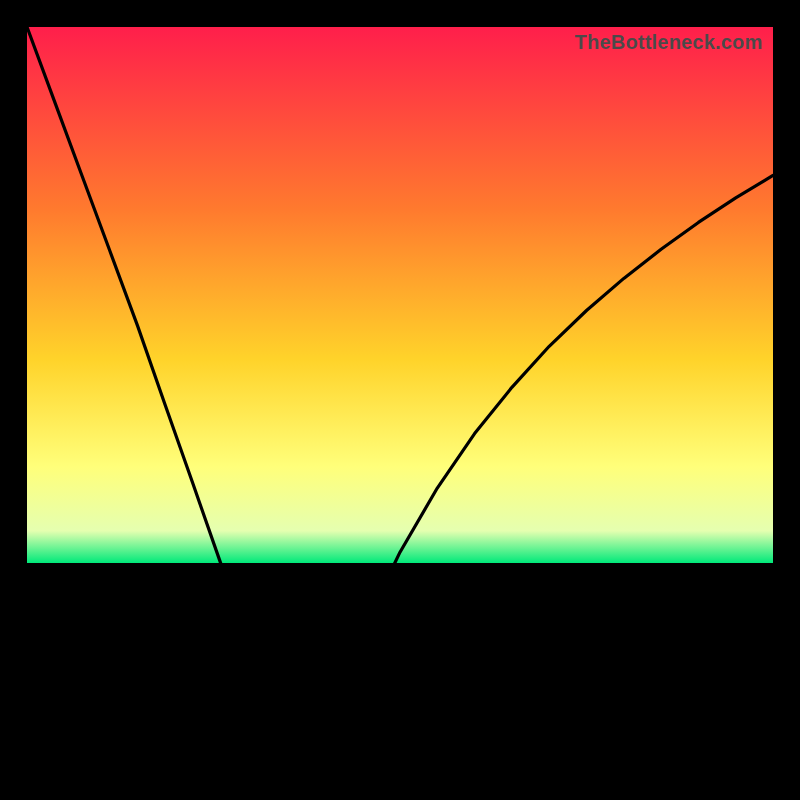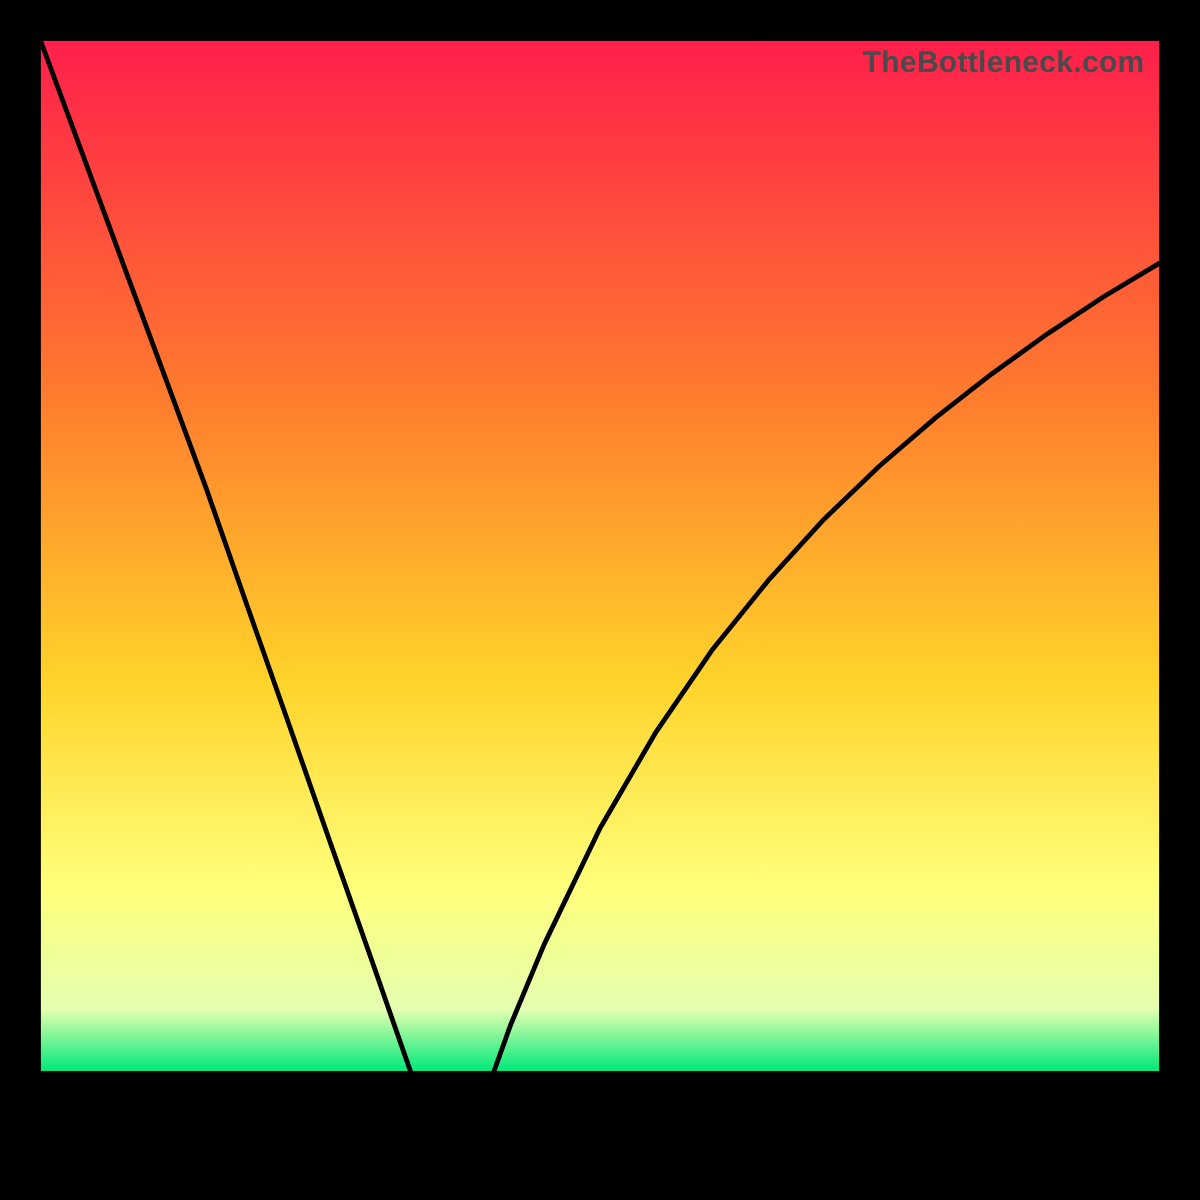--- a/index.html
+++ b/index.html
@@ -9,21 +9,21 @@
     height: 800px;
     background: #000000;
     overflow: hidden;
     font-family: Arial, Helvetica, sans-serif;
   }
   .frame {
     position: absolute;
     left: 27px;
     top: 27px;
     width: 746px;
-    height: 687px;
+    height: 536px;
     overflow: hidden;
   }
   .bg {
     position: absolute;
     left: 0; top: 0;
     width: 100%; height: 100%;
   }
   .watermark {
     position: absolute;
     top: 4px;

